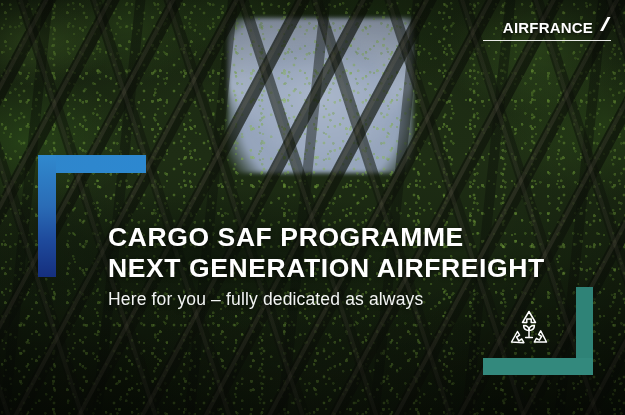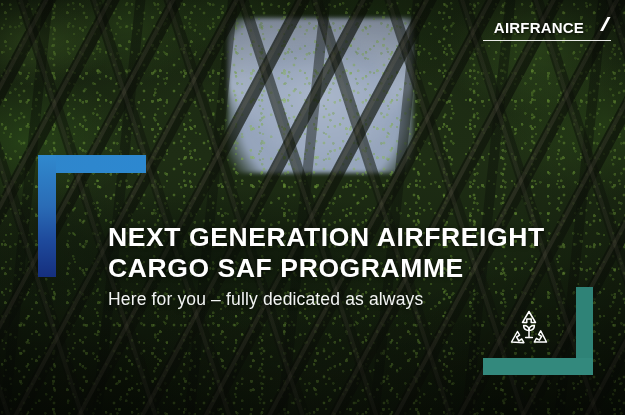--- a/index.html
+++ b/index.html
@@ -183,21 +183,21 @@
     position: absolute;
     right: 14px; top: 16px;
     display: flex;
     flex-direction: column;
     align-items: flex-end;
     gap: 2px;
   }
   .logo-row-top {
     display: flex;
     align-items: flex-end;
-    gap: 15px;
+    gap: 6px;
   }
   .brand-af {
     color: #ffffff;
     font-size: 15px;
     font-weight: 700;
     letter-spacing: .2px;
     line-height: 16px;
     text-shadow: 0 1px 3px rgba(0,0,0,.75);
   }
   .af-slash { display: block; }
@@ -279,22 +279,22 @@
       <path d="M41.5 36 L29.3 36 L31.4 32.3 L34.4 34.1 L36.6 30.3 L33.6 28.5 L35.7 24.8 Z"></path>
 
       <path d="M24 31.5 L24 22.5"></path>
       <path d="M24 24.5 C20.6 24.5 18.6 22.4 18.6 19.6 C21.9 19.6 24 21.6 24 24.5 Z"></path>
       <path d="M24 24.5 C27.4 24.5 29.4 22.4 29.4 19.6 C26.1 19.6 24 21.6 24 24.5 Z"></path>
       <path d="M20.6 31.5 L27.4 31.5"></path>
     </svg>
   </div>
 
   <div class="headline">
+    <div class="title-line">CARGO SAF PROGRAMME</div>
     <div class="title-line">NEXT GENERATION AIRFREIGHT</div>
-    <div class="title-line">CARGO SAF PROGRAMME</div>
     <div class="subtitle">Here for you – fully dedicated as always</div>
   </div>
 
   <div class="logo-lockup">
 
     <div class="logo-row-top">
       <span class="brand-af">AIRFRANCE</span>
       <span class="af-slash">
         <svg width="12" height="16" viewBox="0 0 12 16" aria-hidden="true">
           <polygon points="8.5,1 11.5,1 4.0,15 1.0,15" fill="#ffffff"></polygon>

